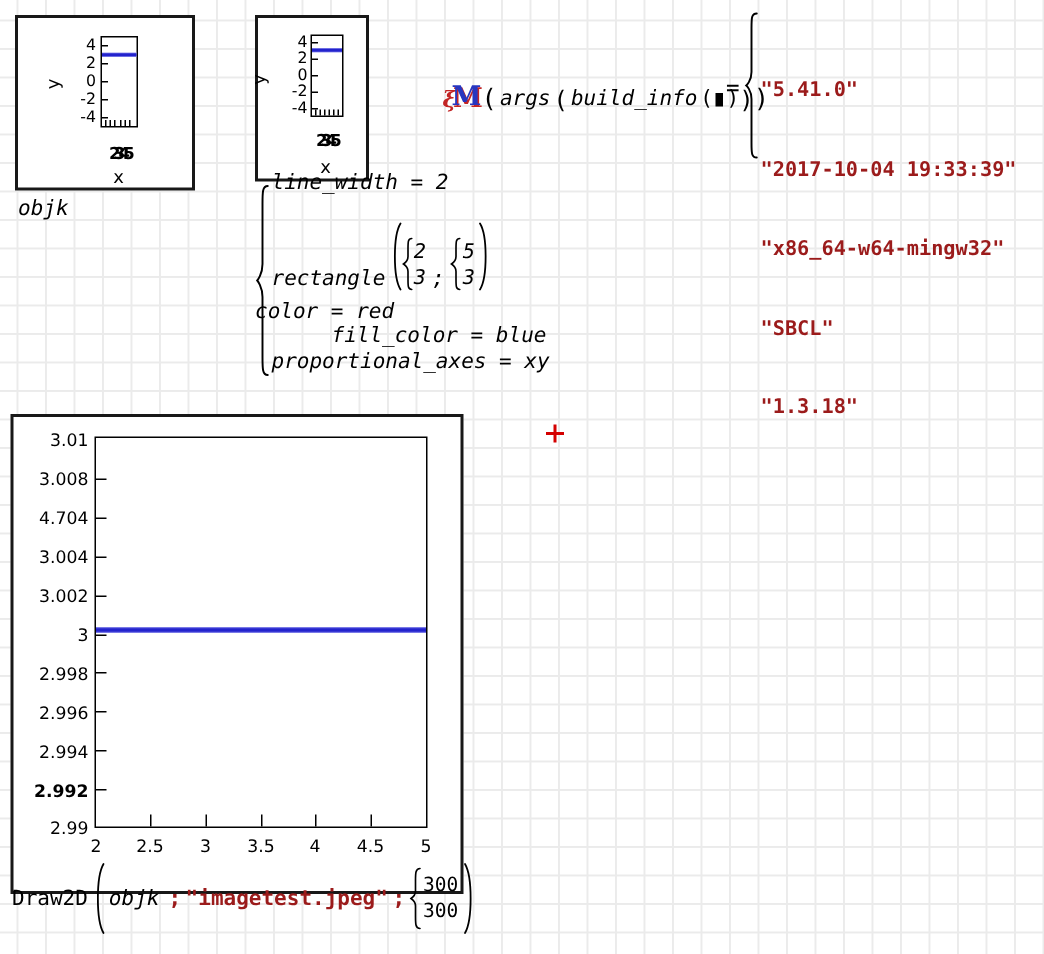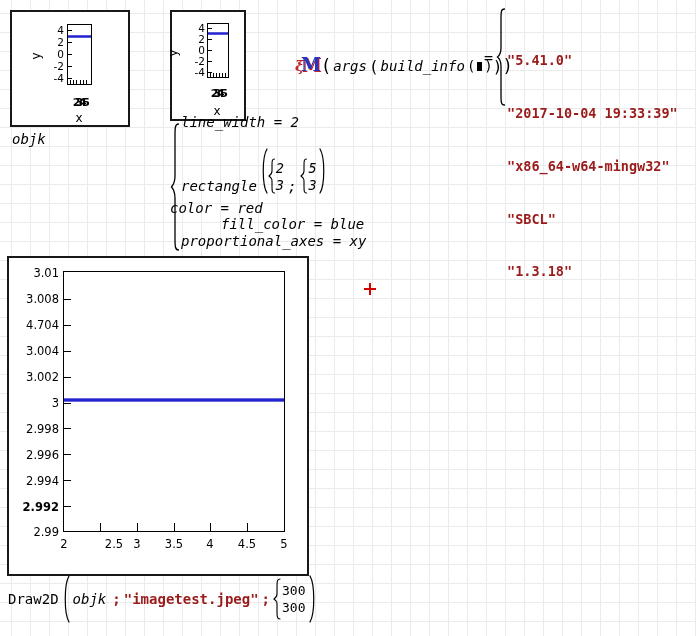--- a/index.html
+++ b/index.html
@@ -141,21 +141,21 @@
     <span>3</span>
   </span>
   <svg style="margin-left:2px;" width="8" height="46" viewBox="0 0 8 46">
     <path d="M1,1 C6,9 6,37 1,45" stroke="#000" stroke-width="1.2" fill="none" stroke-linecap="round"></path>
   </svg>
 </div>
 <div class="abs mono it eq" style="left:170px;top:200px;">color = red</div>
 <div class="abs mono it eq" style="left:181px;top:216px;margin-left:40px;">fill_color = blue</div>
 <div class="abs mono it eq" style="left:181px;top:233px;">proportional_axes = xy</div>
 
-<div class="abs box" style="left:7px;top:256px;width:302px;height:320px;">
+<div class="abs box" style="left:7px;top:276px;width:302px;height:320px;">
   <div class="yl" style="left:2px;top:8px;width:48px;">3.01</div>
   <div class="yl" style="left:2px;top:34px;width:48px;">3.008</div>
   <div class="yl" style="left:2px;top:60px;width:48px;">4.704</div>
   <div class="yl" style="left:2px;top:86px;width:48px;">3.004</div>
   <div class="yl" style="left:2px;top:112px;width:48px;">3.002</div>
   <div class="yl" style="left:2px;top:138px;width:48px;">3</div>
   <div class="yl" style="left:2px;top:164px;width:48px;">2.998</div>
   <div class="yl" style="left:2px;top:190px;width:48px;">2.996</div>
   <div class="yl" style="left:2px;top:216px;width:48px;">2.994</div>
   <div class="yl" style="left:2px;top:242px;width:48px;font-weight:bold;">2.992</div>
@@ -175,21 +175,21 @@
 
   <div class="tickX" style="left:91px;top:265px;height:8px;"></div>
   <div class="tickX" style="left:128px;top:265px;height:8px;"></div>
   <div class="tickX" style="left:165px;top:265px;height:8px;"></div>
   <div class="tickX" style="left:201px;top:265px;height:8px;"></div>
   <div class="tickX" style="left:238px;top:265px;height:8px;"></div>
 
   <div class="blueline" style="left:55px;top:140px;width:220px;height:4px;"></div>
 
   <div class="xl" style="left:40px;top:279px;width:30px;">2</div>
-  <div class="xl" style="left:76px;top:279px;width:30px;margin-left:14px;">2.5</div>
+  <div class="xl" style="left:76px;top:279px;width:30px;">2.5</div>
   <div class="xl" style="left:113px;top:279px;width:30px;">3</div>
   <div class="xl" style="left:150px;top:279px;width:30px;">3.5</div>
   <div class="xl" style="left:186px;top:279px;width:30px;">4</div>
   <div class="xl" style="left:223px;top:279px;width:30px;">4.5</div>
   <div class="xl" style="left:260px;top:279px;width:30px;">5</div>
 </div>
 
 <div class="abs" style="left:364px;top:283px;width:12px;height:12px;">
   <div class="abs" style="left:0;top:5px;width:12px;height:2px;background:#d40000;"></div>
   <div class="abs" style="left:5px;top:0;width:2px;height:12px;background:#d40000;"></div>

